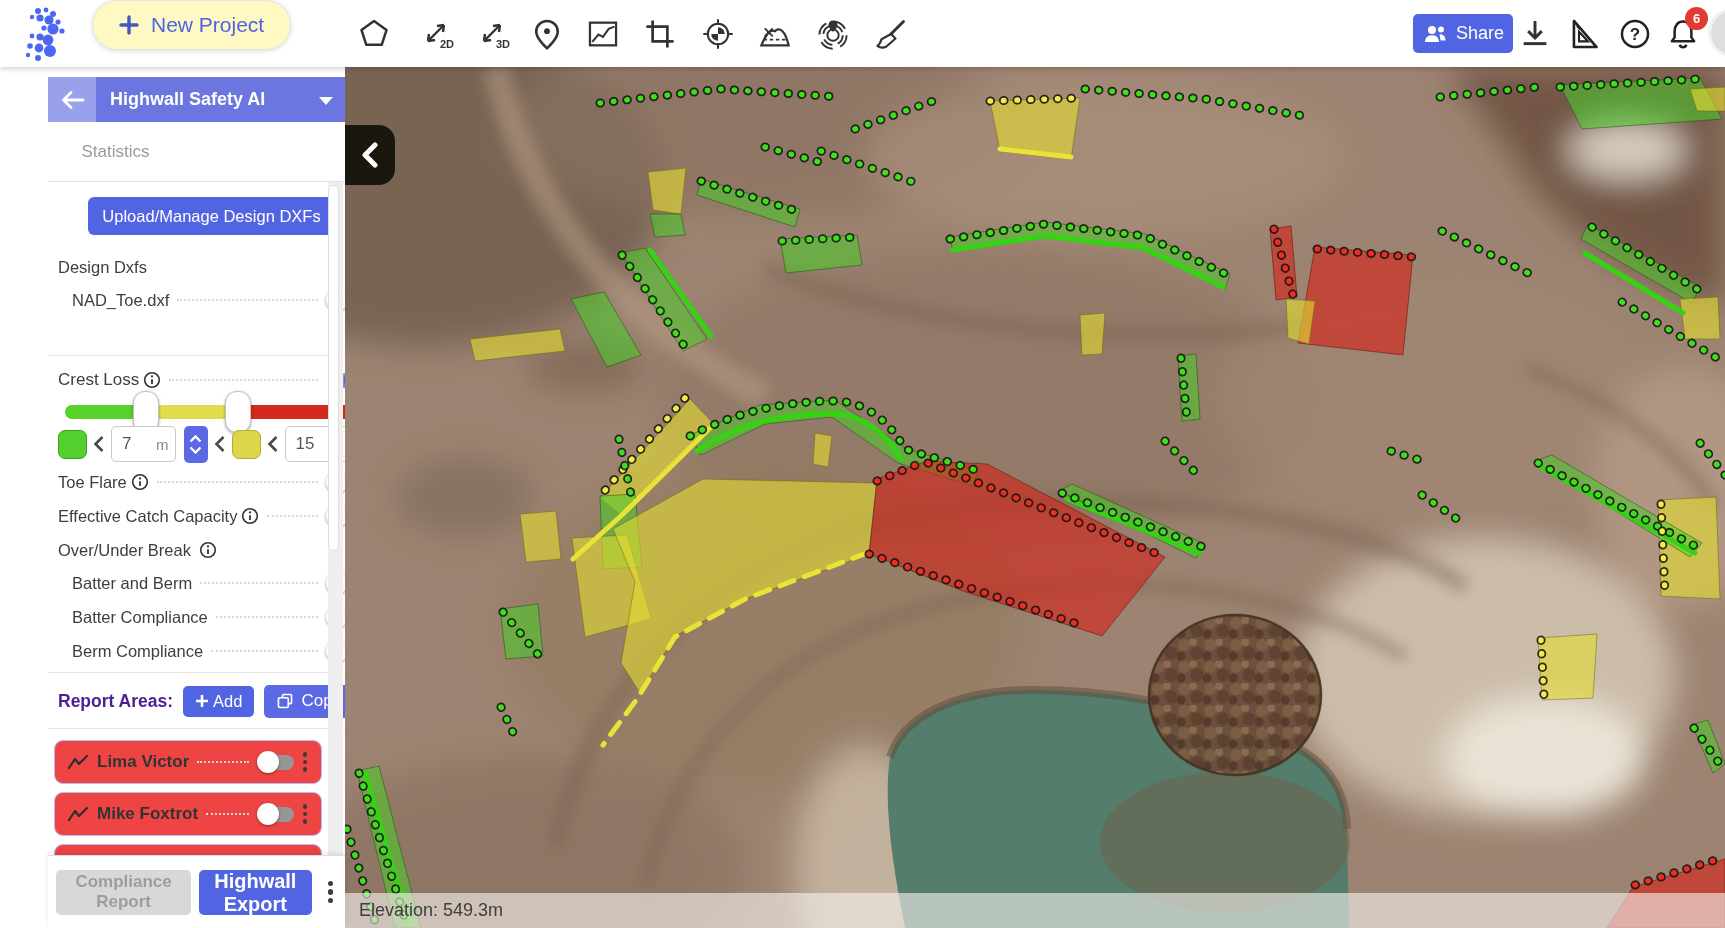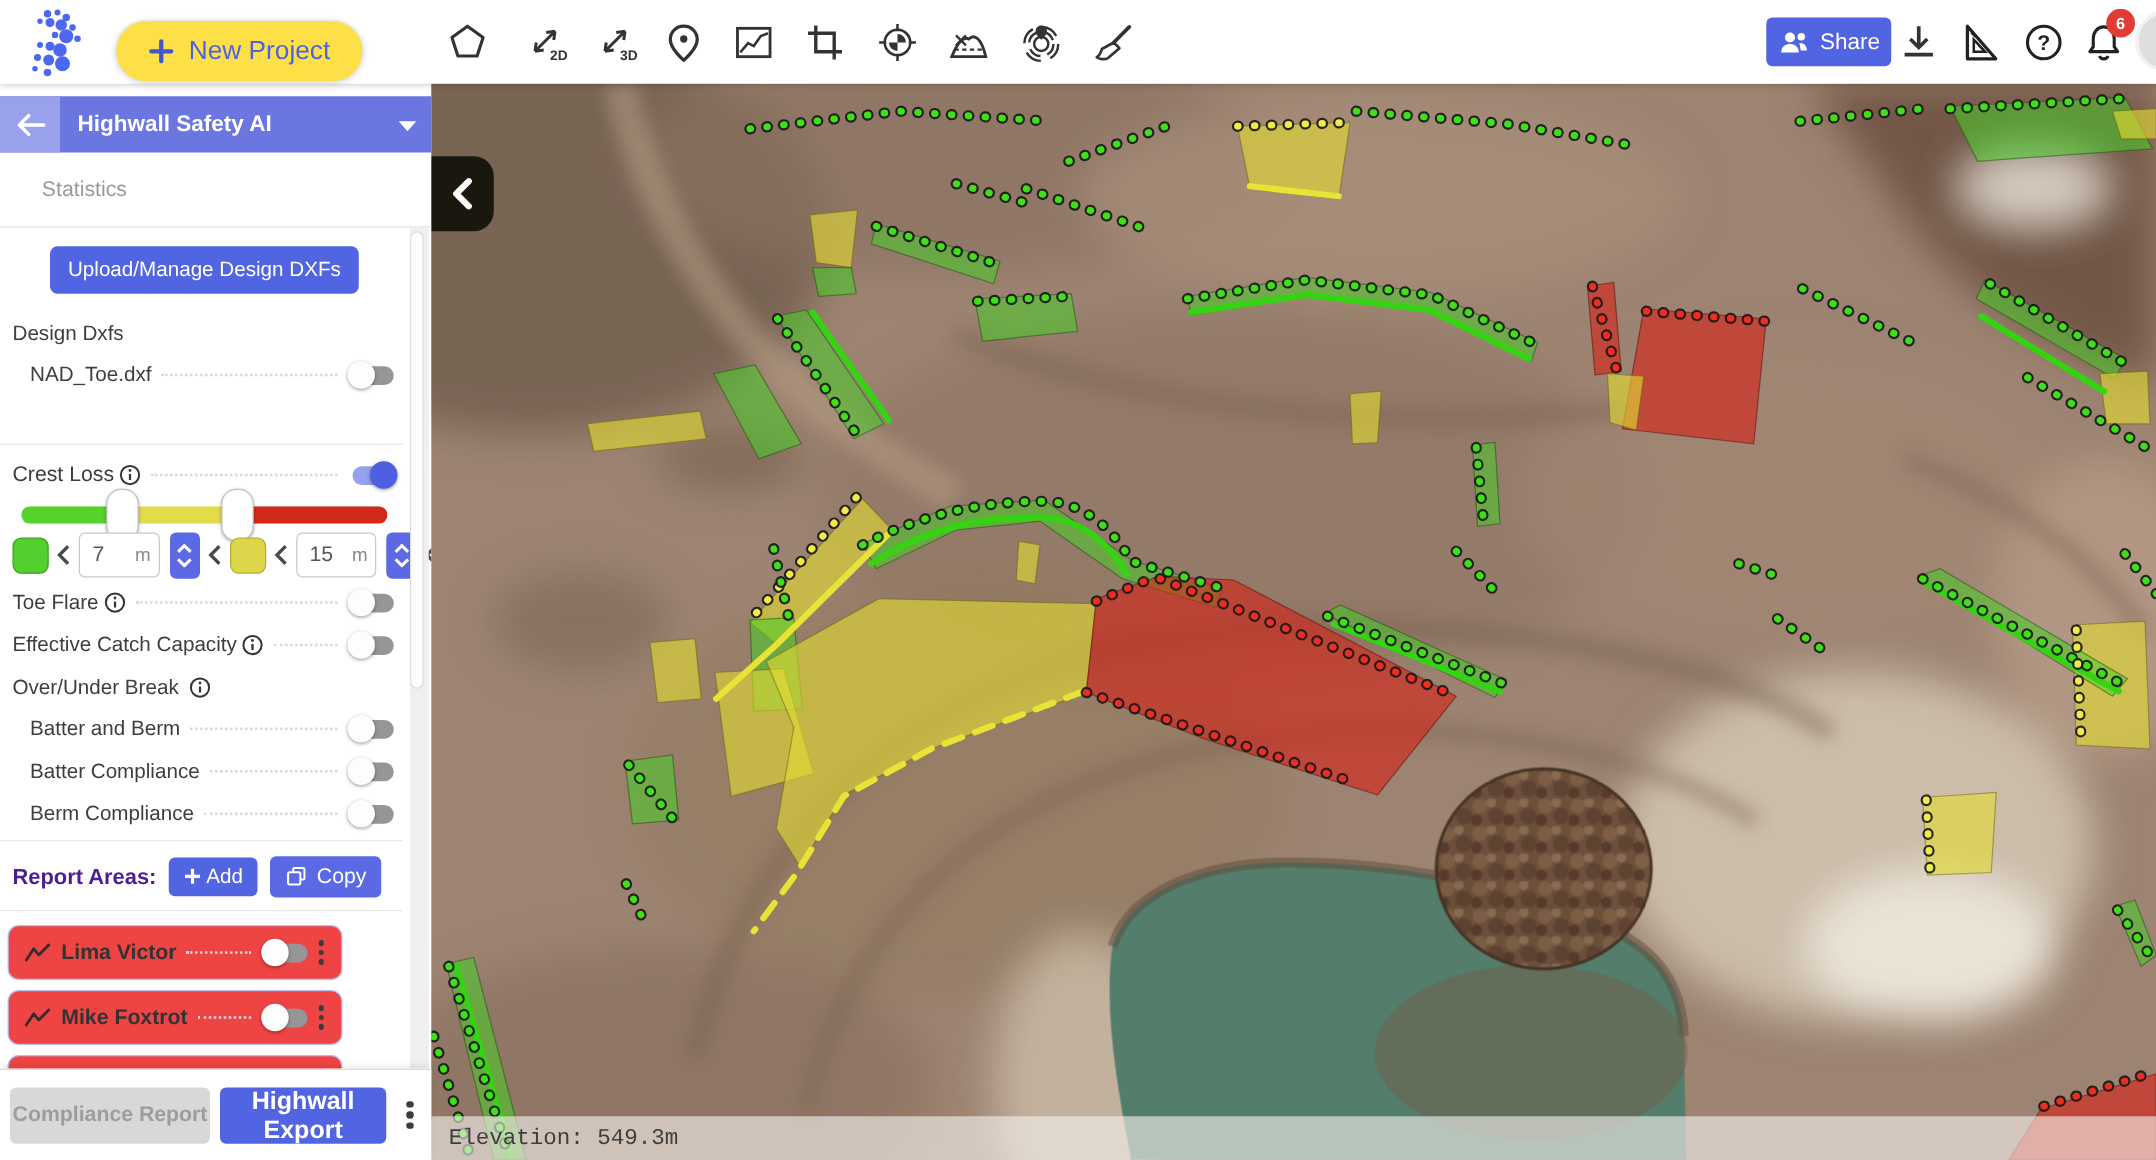--- a/index.html
+++ b/index.html
@@ -2,35 +2,35 @@
 <html><head>
 <meta charset="utf-8">
 <style>
   * { margin:0; padding:0; box-sizing:border-box; }
   html,body { width:1725px; height:928px; overflow:hidden; font-family:"Liberation Sans",sans-serif; background:#fff; }
 
   
   .topbar { position:absolute; left:0; top:0; width:1725px; height:67px; background:#fff;
             box-shadow:0 2px 5px rgba(0,0,0,.18); z-index:40; }
   .logo { position:absolute; left:16px; top:5px; width:56px; height:58px; }
-  .new-project { position:absolute; left:92px; top:16px; height:50px; padding:0 26px; border-radius:26px;
-                 background:#fde047; border:1px solid #e4e4e4; box-shadow:0 1px 5px rgba(0,0,0,.14);
+  .new-project { position:absolute; left:92px; top:0; height:50px; padding:0 26px; border-radius:26px;
+                 background:#fef9c3; border:1px solid #e4e4e4; box-shadow:0 1px 5px rgba(0,0,0,.14);
                  display:flex; align-items:center; gap:12px; cursor:pointer; }
   .new-project span { color:#4e63e2; font-size:21px; }
   .tool-ic { position:absolute; top:16px; width:36px; height:36px; display:flex; align-items:center; justify-content:center; }
   .tool-ic svg { width:34px; height:34px; }
   .dim-label { font-size:11px; font-weight:bold; fill:#333; }
   .share-btn { position:absolute; left:1413px; top:14px; width:100px; height:39px; background:#5164e1; border-radius:5px;
                display:flex; align-items:center; justify-content:center; gap:8px; color:#fff; font-size:18px; cursor:pointer; }
   .badge { position:absolute; left:1685px; top:7px; width:23px; height:23px; border-radius:50%; background:#e23b33;
            color:#fff; font-size:13px; font-weight:bold; display:flex; align-items:center; justify-content:center; z-index:5; }
   .avatar { position:absolute; left:1708px; top:8px; width:50px; height:50px; border-radius:50%; background:#dedede; border:3px solid #f2f2f2; }
 
   
-  .sidebar { position:absolute; left:0; top:67px; width:345px; height:861px; background:#fff; z-index:30; display:flex; flex-direction:column; }
+  .sidebar { position:absolute; left:0; top:67px; width:345px; height:861px; background:#fff; z-index:30; display:flex; flex-direction:column;padding-left:48px; }
   .sb-header { margin-top:10px; height:45px; background:#6b76e1; display:flex; align-items:center; position:relative; flex:0 0 auto; }
   .sb-back { width:48px; height:45px; background:#99a0ec; display:flex; align-items:center; justify-content:center; cursor:pointer; }
   .sb-title { color:#fff; font-size:18px; font-weight:600; margin-left:14px; }
   .sb-caret { position:absolute; right:12px; top:20px; width:0; height:0; border-left:7px solid transparent; border-right:7px solid transparent; border-top:8px solid #fff; }
   .sb-tabs { height:60px; display:flex; border-bottom:1px solid #e2e2e2; flex:0 0 auto; }
   .sb-tab { display:flex; align-items:center; justify-content:center; font-size:17px; cursor:pointer; }
   .sb-tab.stat { width:135px; color:#9a9a9a; }
   .sb-tab.comp { width:210px; color:#4c4c4c; border-bottom:3px solid #3e4556; }
   .sb-content { position:relative; flex:1 1 auto; overflow:hidden; }
 
@@ -80,21 +80,21 @@
 
   .sb-footer { flex:0 0 73px; border-top:1px solid #ddd; box-shadow:0 -2px 6px rgba(0,0,0,.09); display:flex; align-items:center; padding:0 6px 0 8px; gap:8px; position:relative; background:#fff; }
   .btn-gray { width:160px; height:45px; background:#d8d8d8; color:#9d9d9d; font-size:17px; font-weight:600; border:none; border-radius:5px; }
   .btn-blue { width:133px; height:45px; background:#5164e1; color:#fff; font-size:20px; font-weight:600; border:none; border-radius:5px; cursor:pointer; }
 
   
   .map { position:absolute; left:345px; top:67px; width:1380px; height:861px; background:#9d8472; z-index:10; }
   .collapse-tab { position:absolute; left:0; top:58px; width:50px; height:60px; background:rgba(18,16,10,.92);
                   border-radius:0 16px 16px 0; display:flex; align-items:center; justify-content:center; cursor:pointer; z-index:20; }
   .statusbar { position:absolute; left:0; bottom:0; width:100%; height:35px; background:rgba(243,241,238,.62);
-               display:flex; align-items:center; padding-left:14px; z-index:15;font-family:Liberation Mono, monospace; }
+               display:flex; align-items:center; padding-left:14px; z-index:15; }
   .statusbar span { font-size:18px; color:#3e3e3e; }
 
   
   .rim { stroke:#161616; stroke-width:9; stroke-dasharray:0.5 13; stroke-linecap:round; fill:none; opacity:.9; }
   .dg  { stroke:#3fe01a; stroke-width:5.5; stroke-dasharray:0.5 13; stroke-linecap:round; fill:none; }
   .dy  { stroke:#f0ec45; stroke-width:5.5; stroke-dasharray:0.5 13; stroke-linecap:round; fill:none; }
   .dr  { stroke:#ef2d1e; stroke-width:5.5; stroke-dasharray:0.5 13; stroke-linecap:round; fill:none; }
   .pg { fill:rgba(72,205,40,.55); stroke:rgba(25,80,10,.5); stroke-width:1; }
   .py { fill:rgba(226,218,52,.62); stroke:rgba(110,100,10,.5); stroke-width:1; }
   .pr { fill:rgba(212,35,24,.62); stroke:rgba(90,10,5,.5); stroke-width:1; }

